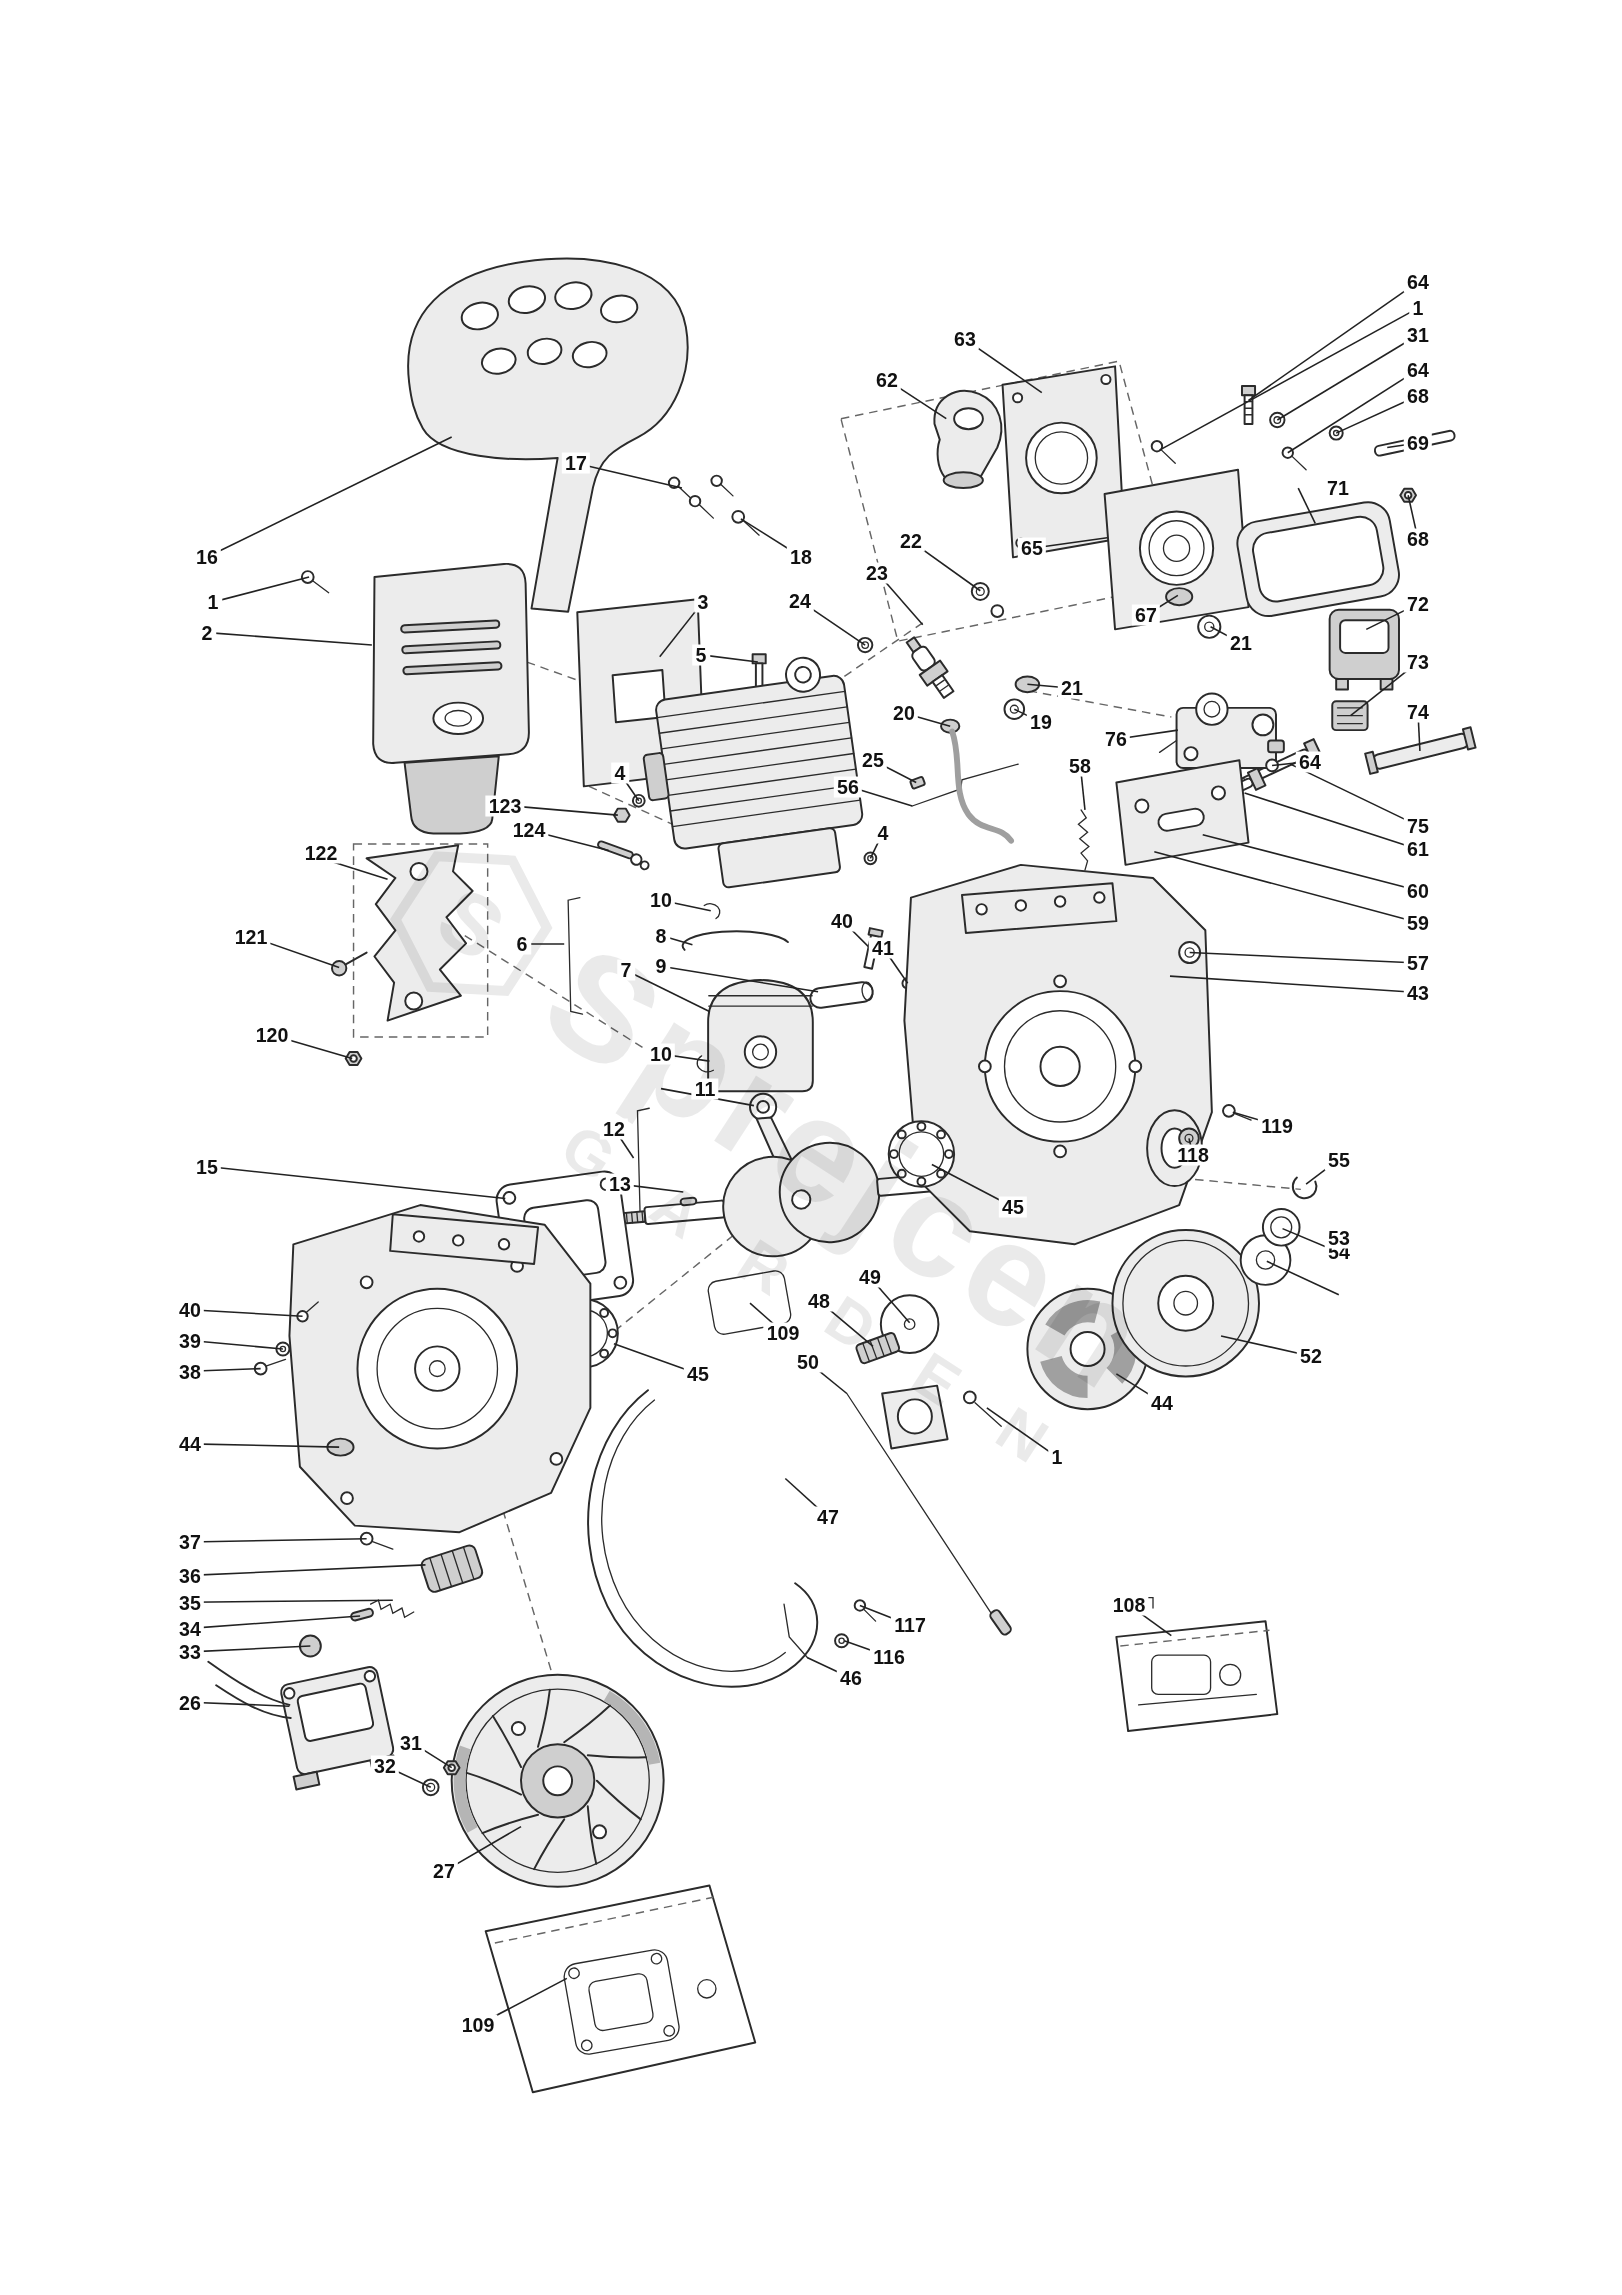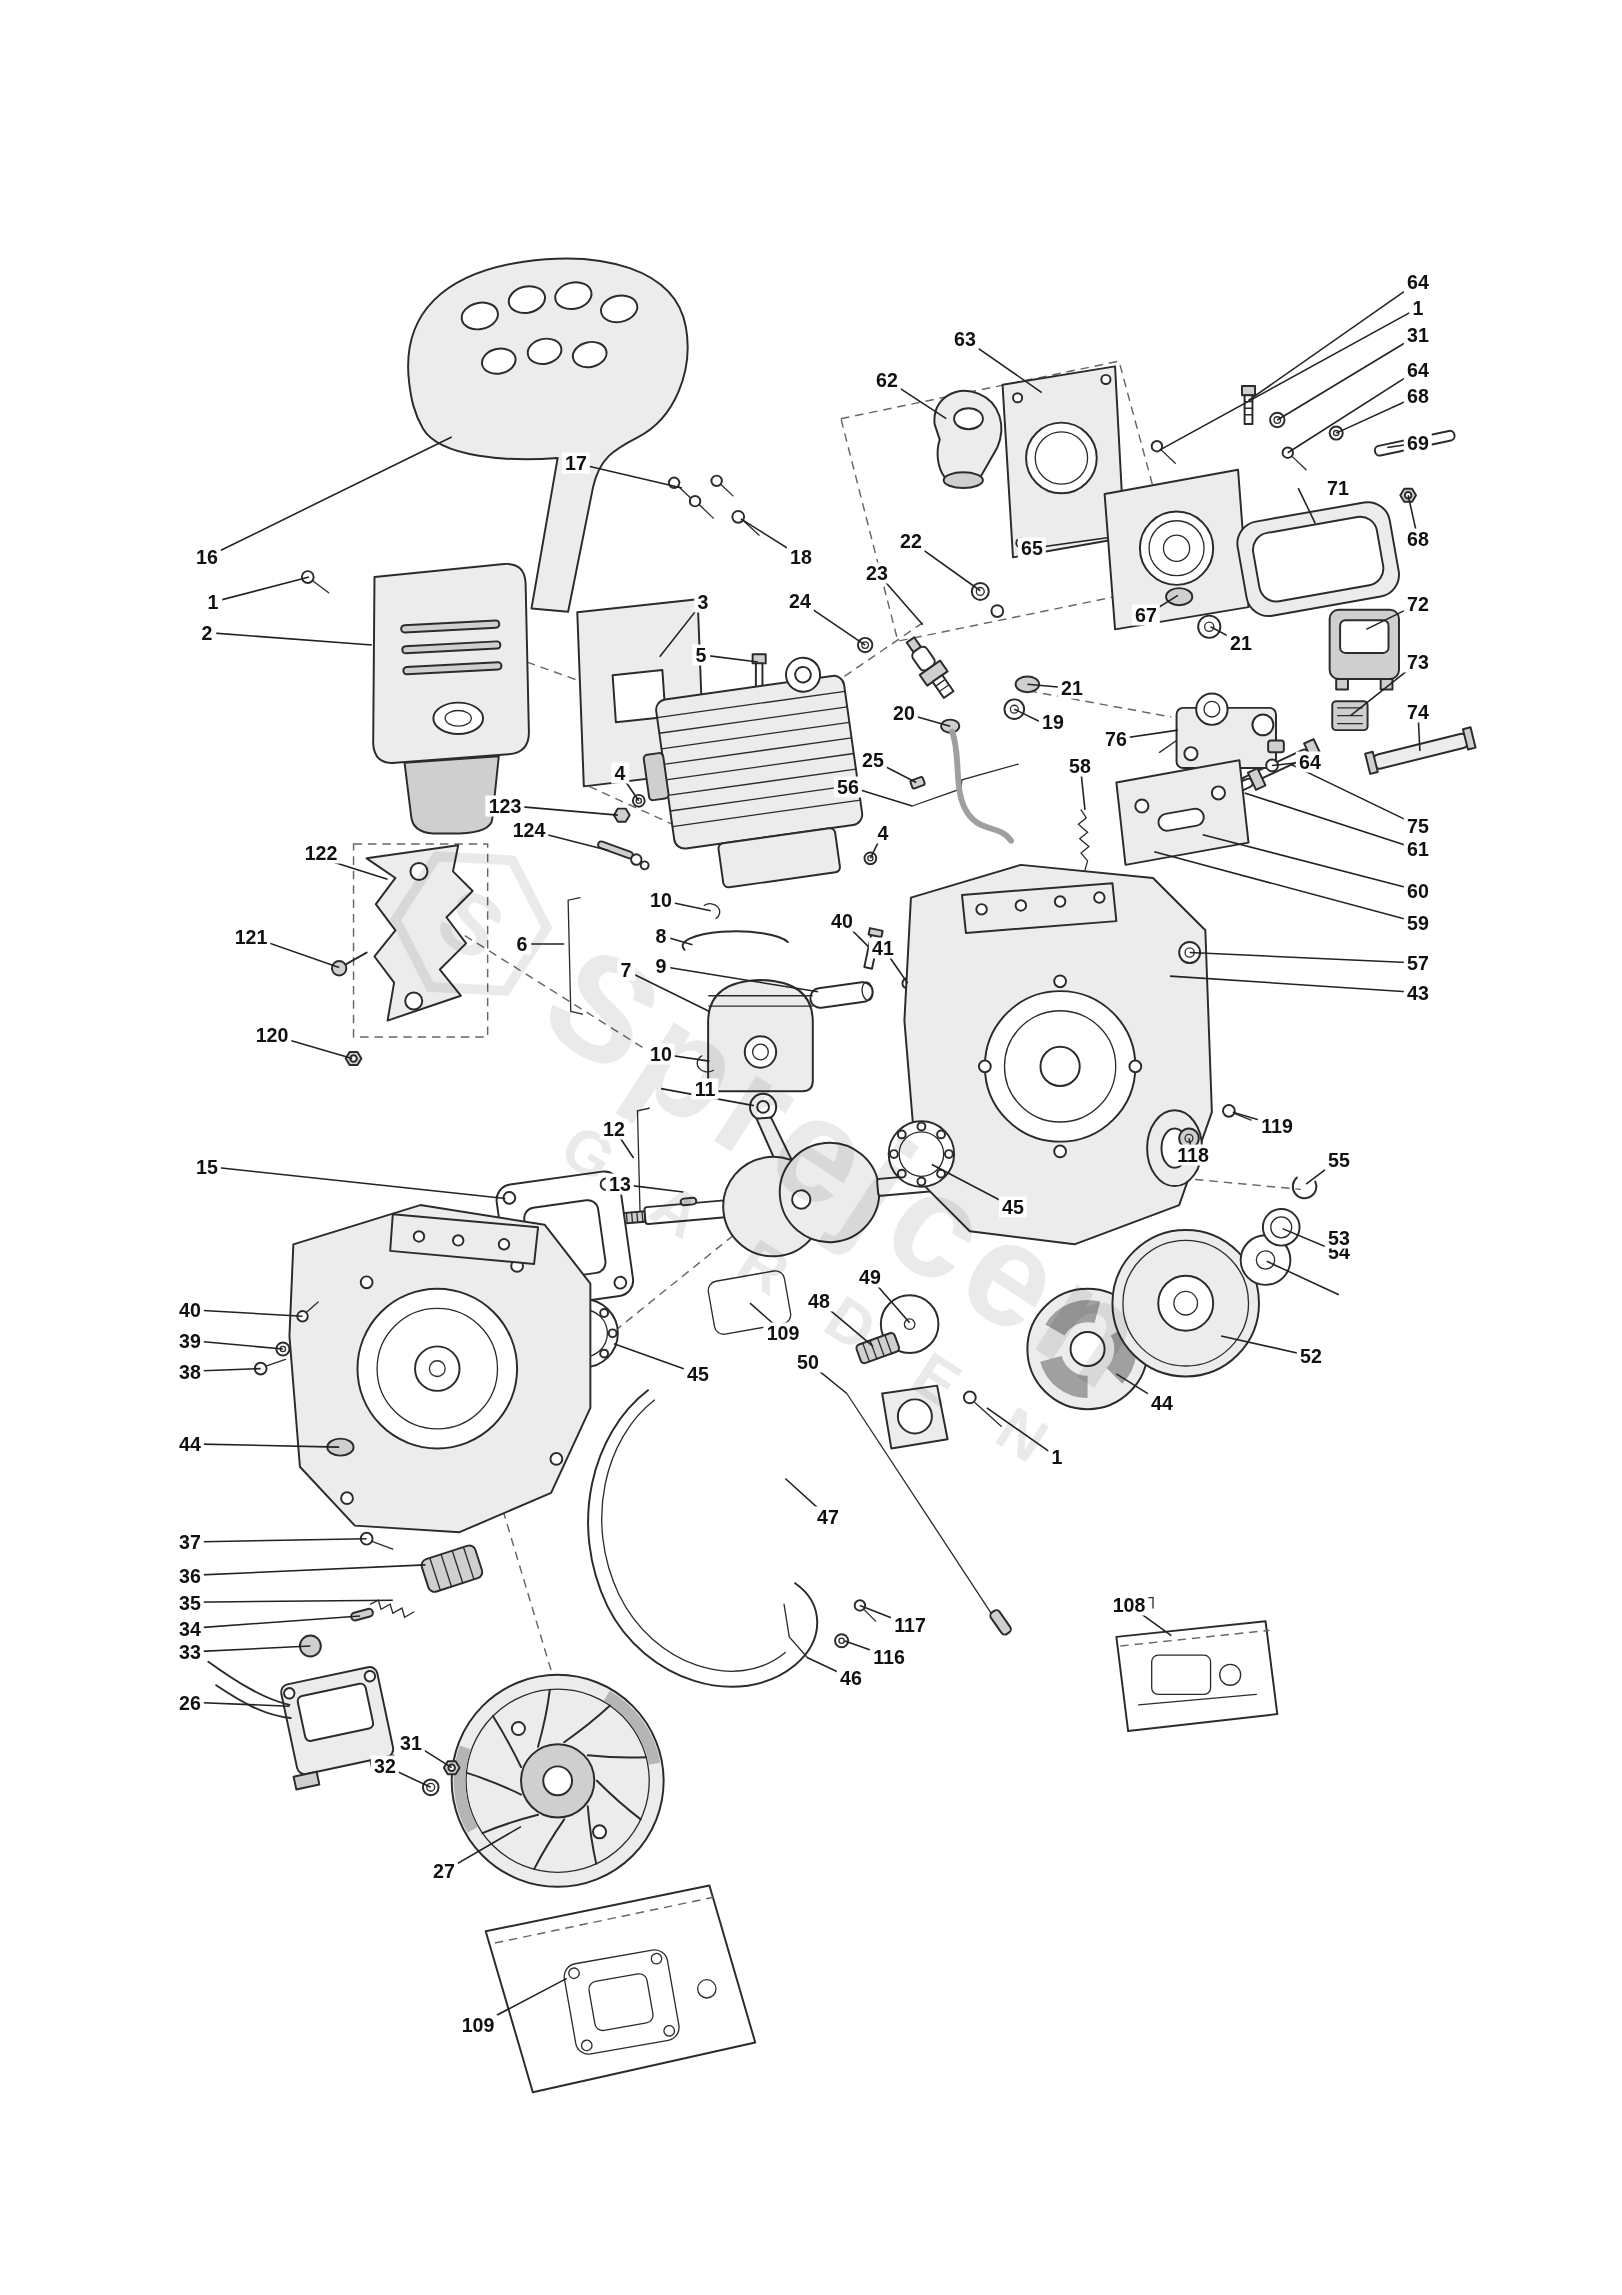--- a/index.html
+++ b/index.html
@@ -602,21 +602,21 @@
     <div class="callout" style="left: 1241px; top: 643px;">21</div>
     <div class="callout" style="left: 911px; top: 541px;">22</div>
     <div class="callout" style="left: 877px; top: 573px;">23</div>
     <div class="callout" style="left: 800px; top: 601px;">24</div>
     <div class="callout" style="left: 1116px; top: 739px;">76</div>
     <div class="callout" style="left: 1310px; top: 762px;">64</div>
     <div class="callout" style="left: 1080px; top: 766px;">58</div>
     <div class="callout" style="left: 848px; top: 787px;">56</div>
     <div class="callout" style="left: 873px; top: 760px;">25</div>
     <div class="callout" style="left: 904px; top: 713px;">20</div>
-    <div class="callout" style="left: 1041px; top: 722px; margin-left: 12px;">19</div>
+    <div class="callout" style="left: 1041px; top: 722px;">19</div>
     <div class="callout" style="left: 1072px; top: 688px;">21</div>
     <div class="callout" style="left: 883px; top: 833px;">4</div>
     <div class="callout" style="left: 207px; top: 557px;">16</div>
     <div class="callout" style="left: 213px; top: 602px;">1</div>
     <div class="callout" style="left: 207px; top: 633px;">2</div>
     <div class="callout" style="left: 576px; top: 463px;">17</div>
     <div class="callout" style="left: 801px; top: 557px;">18</div>
     <div class="callout" style="left: 703px; top: 602px;">3</div>
     <div class="callout" style="left: 701px; top: 655px;">5</div>
     <div class="callout" style="left: 620px; top: 773px;">4</div>

